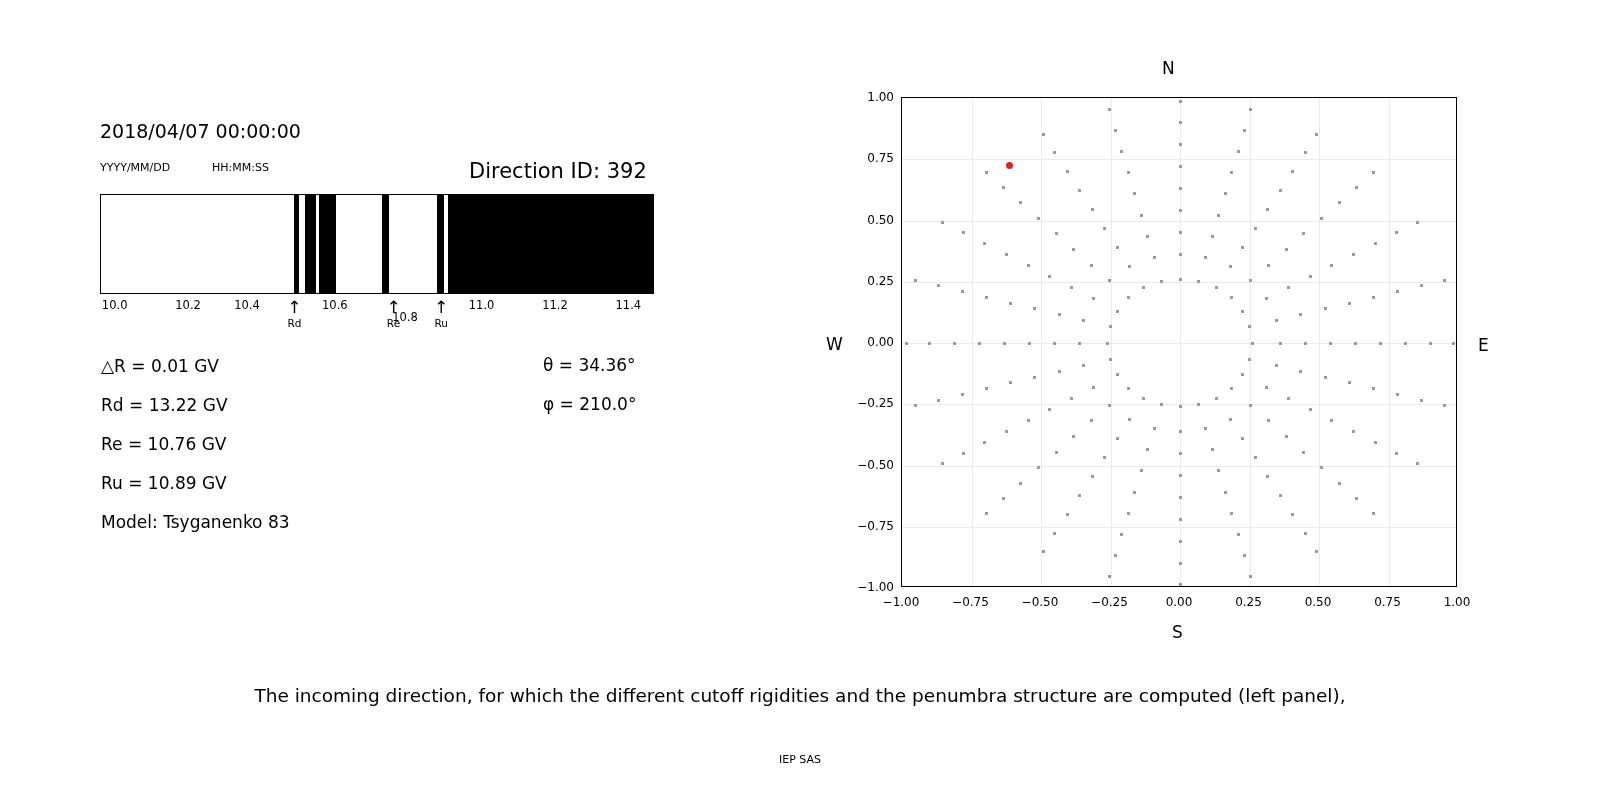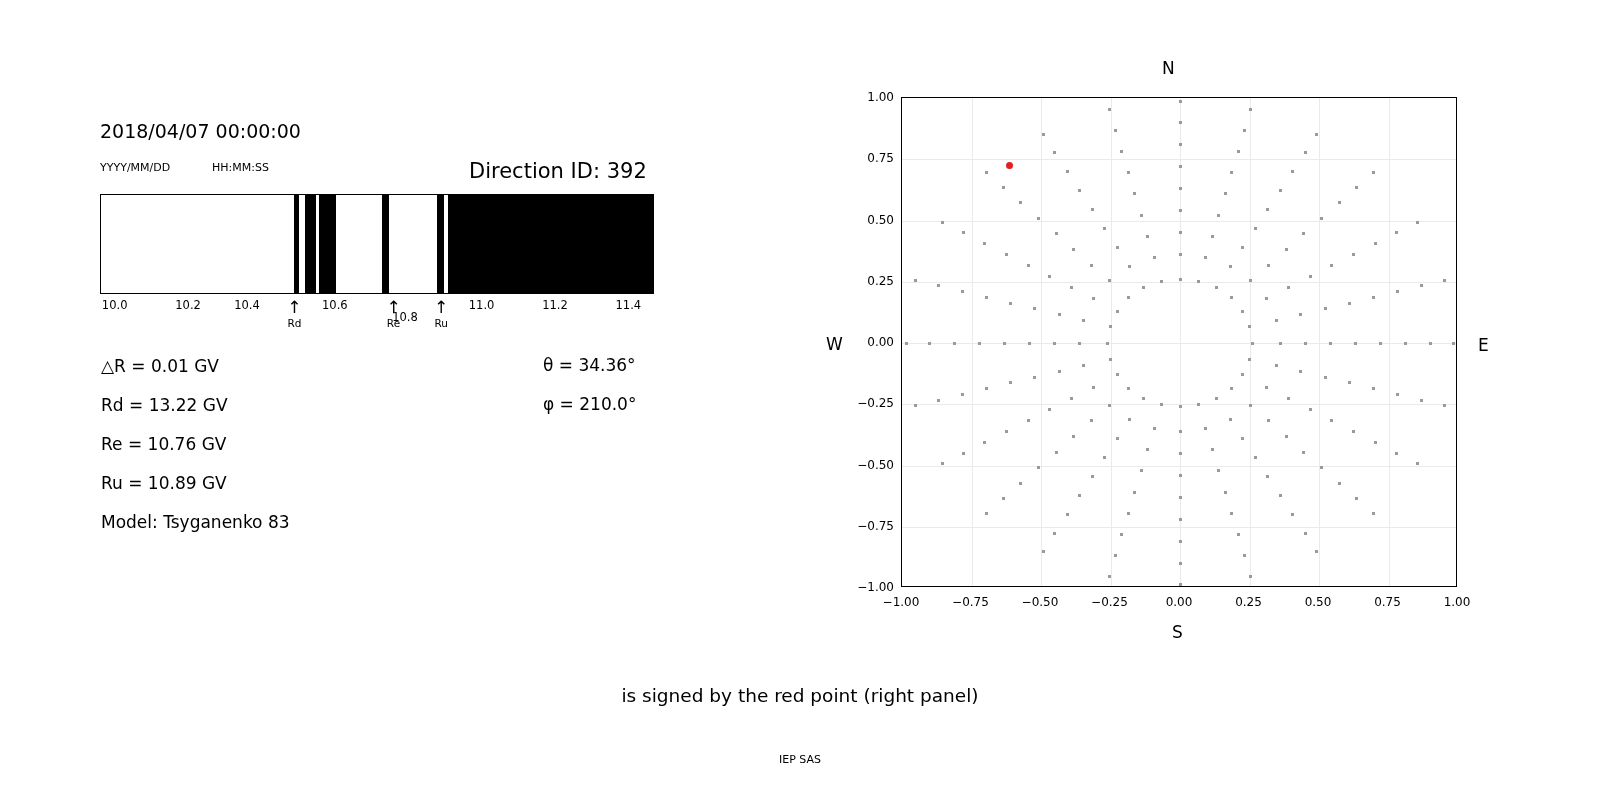--- a/index.html
+++ b/index.html
@@ -507,15 +507,15 @@
     <div class="xtick" style="left: 240px; top: 595px;">−0.50</div>
     <div class="xtick" style="left: 309.5px; top: 595px;">−0.25</div>
     <div class="xtick" style="left: 379px; top: 595px;">0.00</div>
     <div class="xtick" style="left: 448.5px; top: 595px;">0.25</div>
     <div class="xtick" style="left: 518px; top: 595px;">0.50</div>
     <div class="xtick" style="left: 587.5px; top: 595px;">0.75</div>
     <div class="xtick" style="left: 657px; top: 595px;">1.00</div>
   </div>
 
 <div id="caption">
-  <div>is signed by the red point (right panel)</div>
+  <div>The incoming direction, for which the different cutoff rigidities and the penumbra structure are computed (left panel),</div>
 </div>
 <div id="credit">IEP SAS</div>
 
 </body></html>

